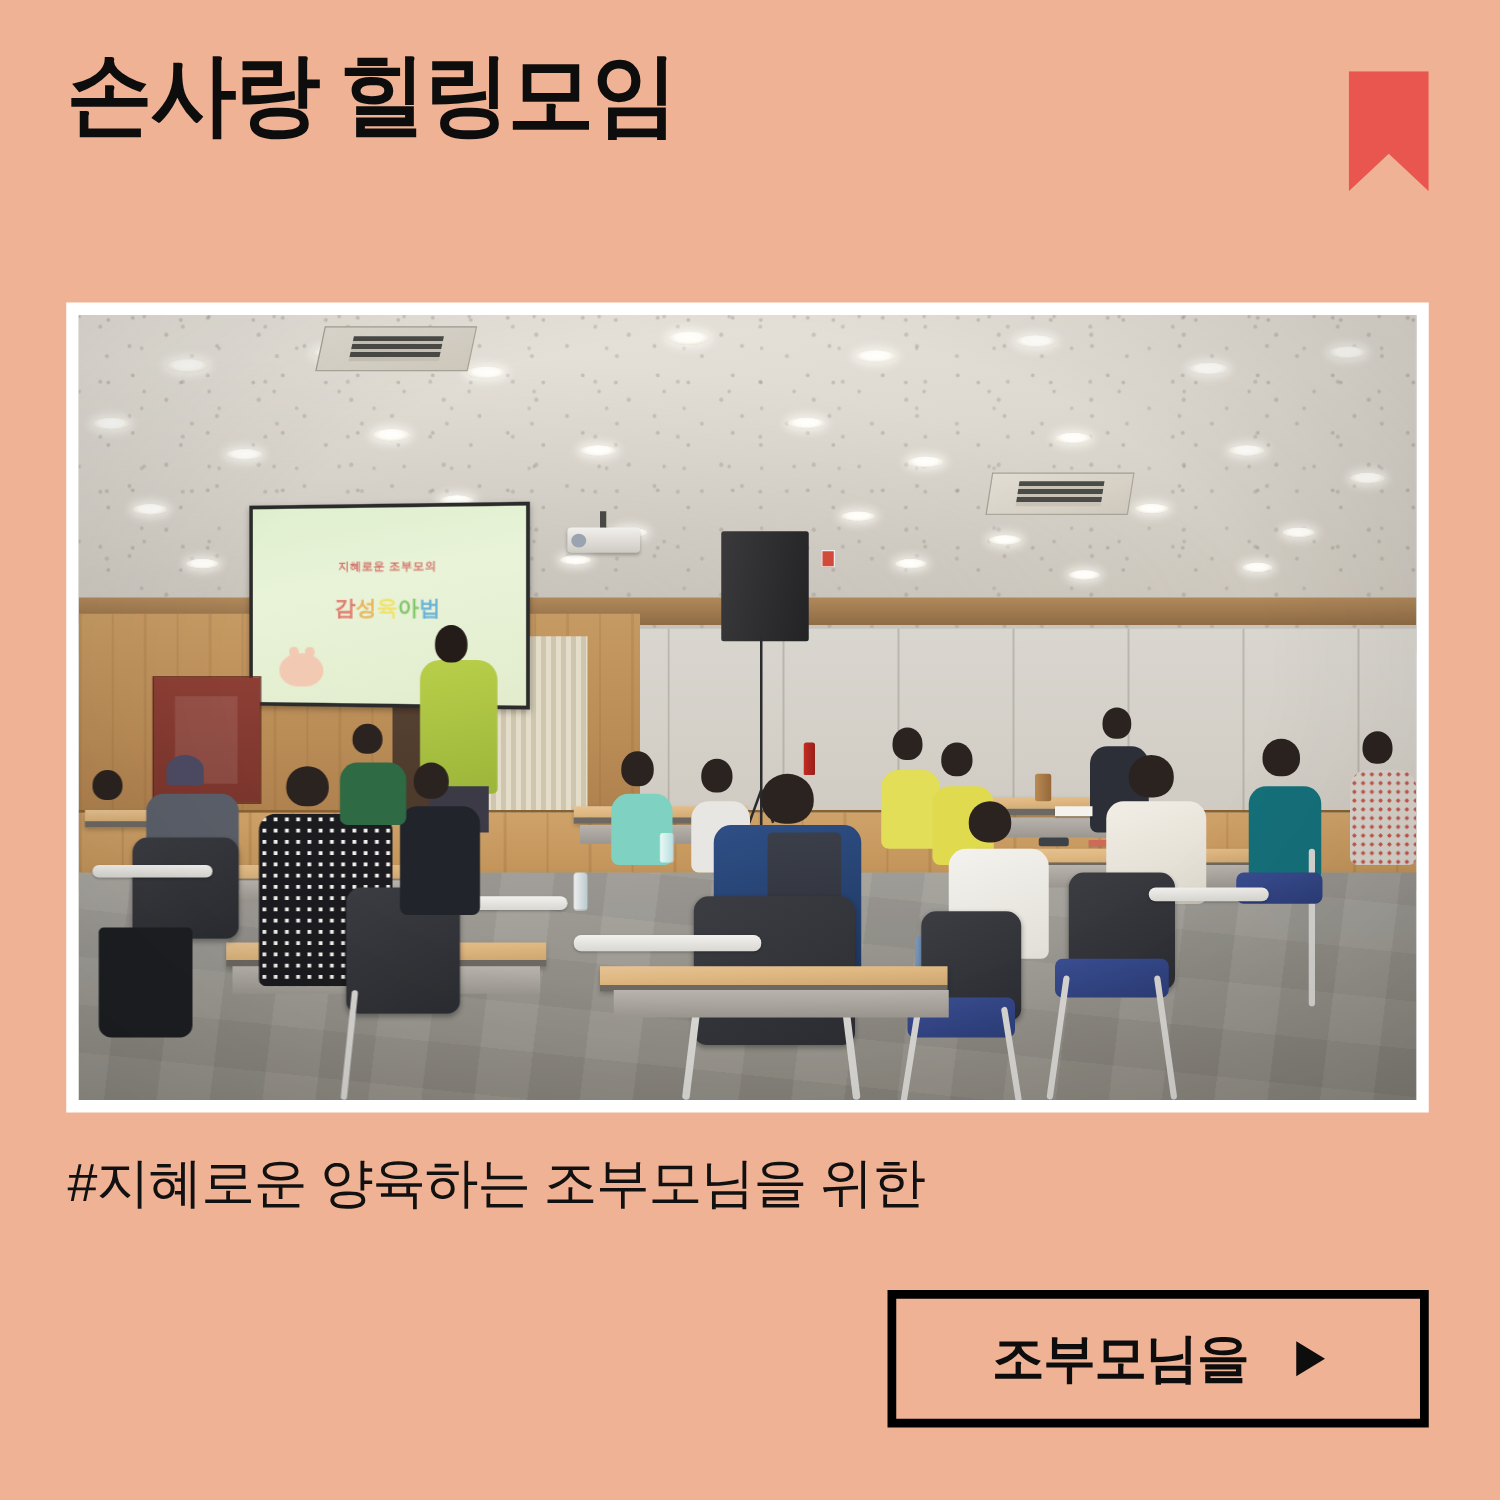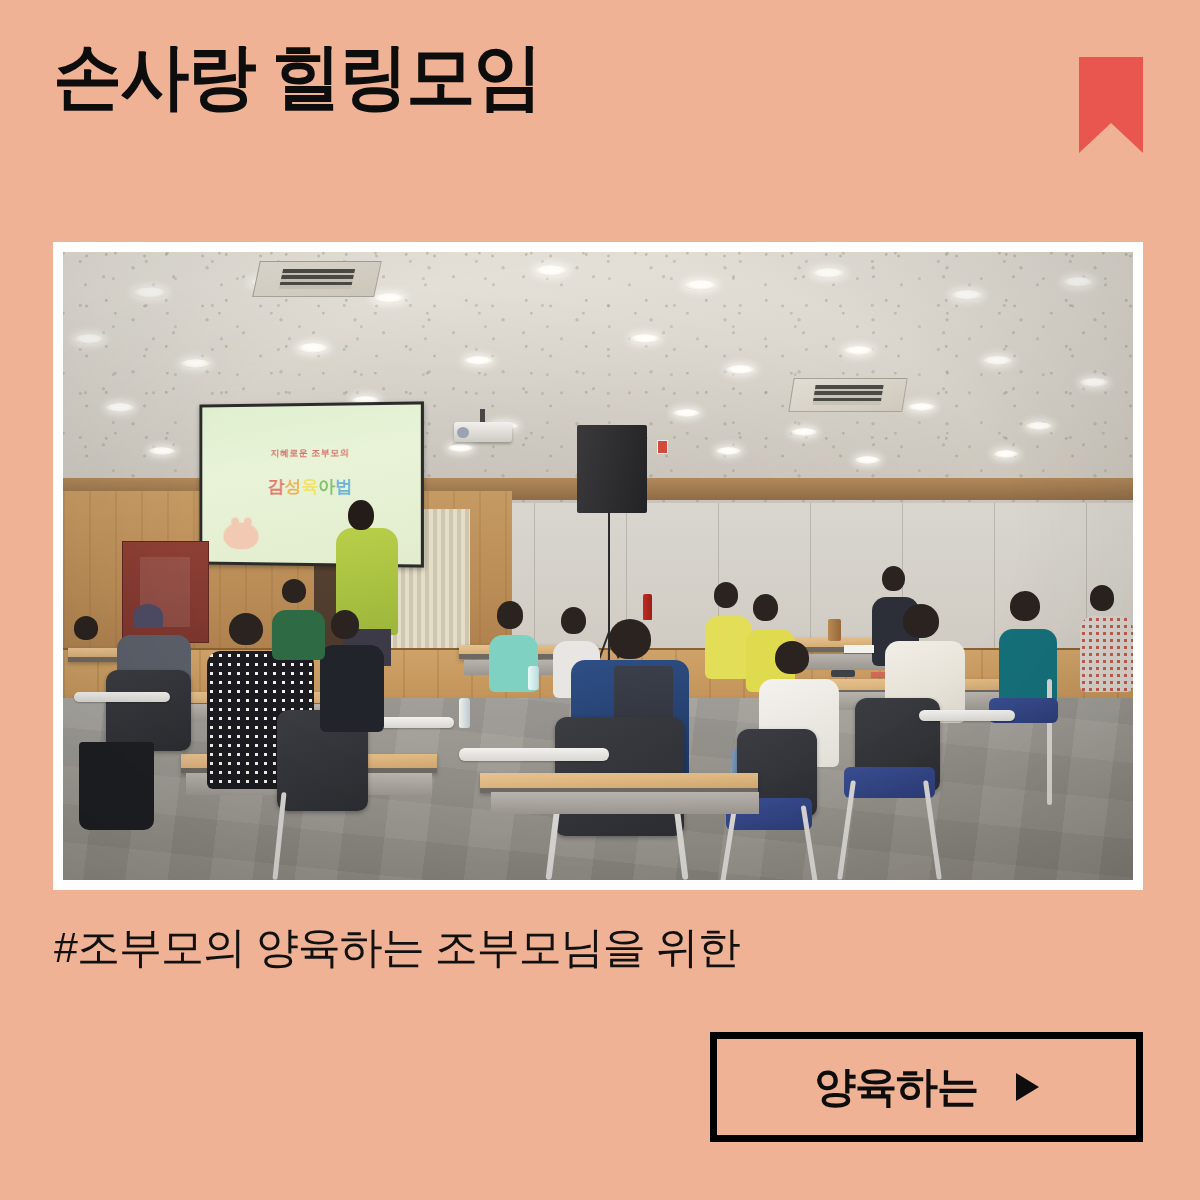--- a/index.html
+++ b/index.html
@@ -627,19 +627,19 @@
     <div class="person-body" style="left:19.5%;top:57%;width:5%;height:8%;background:#2e6b44;"></div>
 
     <div class="person-head" style="left:96%;top:53%;width:24px;height:26px;"></div>
     <div class="person-body" style="left:95%;top:58%;width:5%;height:12%;background-color:#d9d4cc;background-image:radial-gradient(circle,#c05a4e 1.4px,transparent 1.8px);background-size:7px 7px;"></div>
 
     <div class="photo-vignette"></div>
   </div>
 </div>
 
 <div class="caption">
-  <span class="caption-line">#조부모의 양육하는 조부모님을 위한</span>
+  <span class="caption-line">#지혜로운 양육하는 조부모님을 위한</span>
 </div>
 
 <button class="cta-button">
-  <span class="cta-label">양육하는</span>
+  <span class="cta-label">조부모님을</span>
   <span class="cta-arrow"></span>
 </button>
 
 </body></html>

